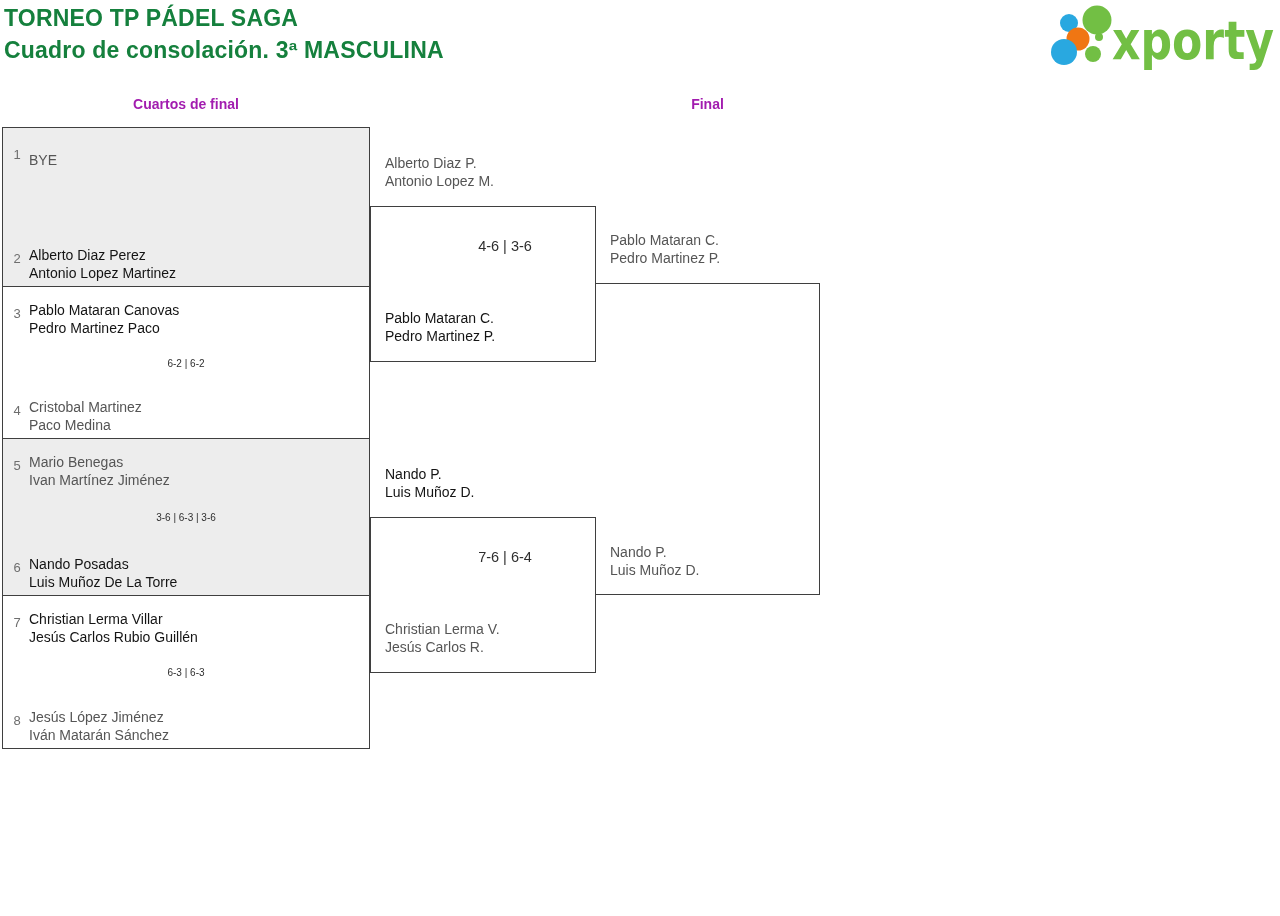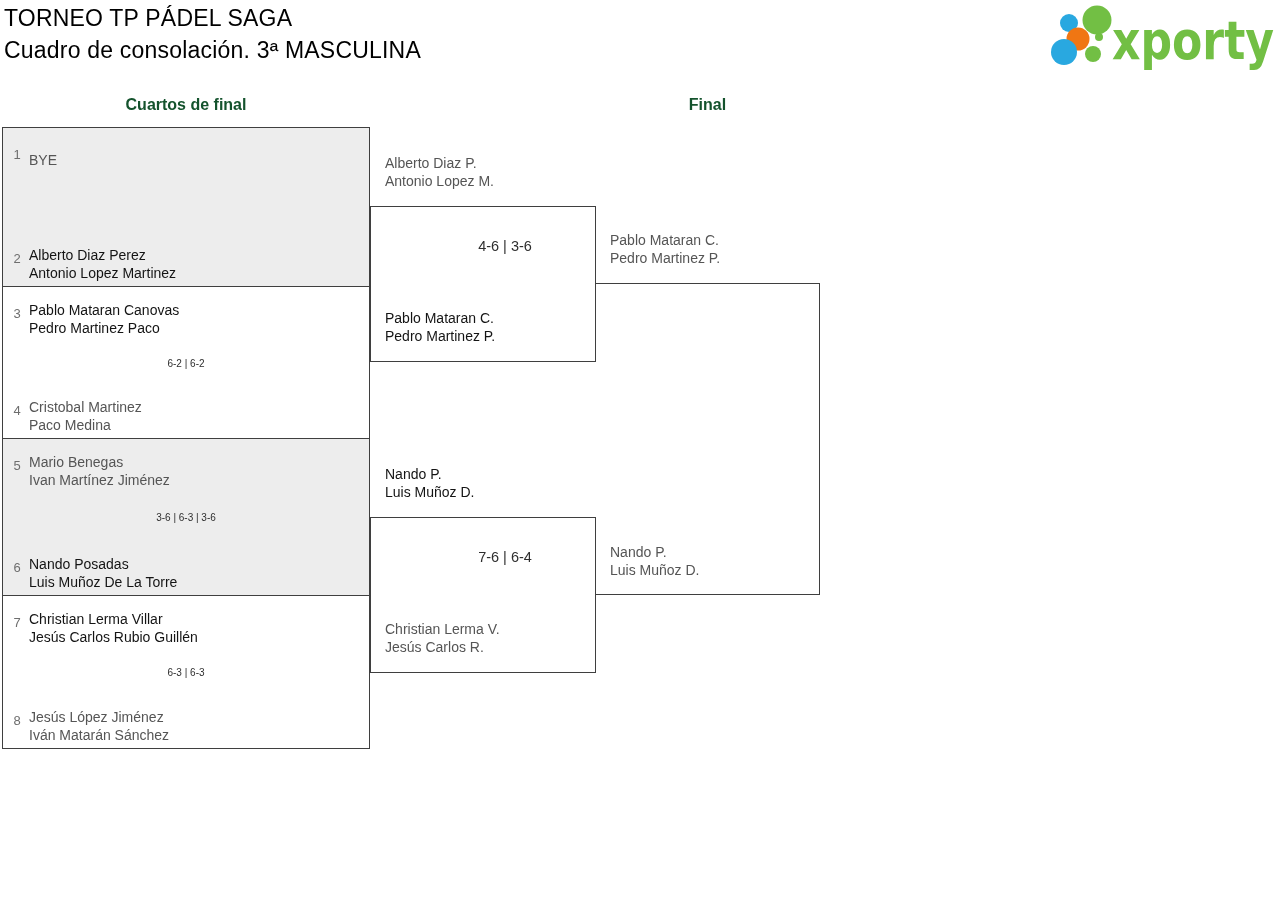--- a/index.html
+++ b/index.html
@@ -1,24 +1,24 @@
 <!DOCTYPE html>
 <html><head>
 <meta charset="utf-8">
 <style>
   * { margin:0; padding:0; box-sizing:border-box; }
   html,body { width:1280px; height:916px; background:#fff; font-family:"Liberation Sans", sans-serif; }
   #stage { position:relative; width:1280px; height:916px; overflow:hidden; background:#fff; }
 
   
-  .title { position:absolute; left:4px; top:2px; font-size:23px; line-height:32px; font-weight:400; color:#000000; letter-spacing:0.2px; }
+  .title { position:absolute; left:4px; top:2px; font-size:23px; line-height:32px; font-weight:700; color:#15803d; letter-spacing:0.2px; }
   .logo { position:absolute; left:1045px; top:0px; width:232px; height:80px; }
 
   
-  .colhead { position:absolute; top:96px; height:22px; text-align:center; font-size:16px; font-weight:700; color:#14532d; }
+  .colhead { position:absolute; top:96px; height:22px; text-align:center; font-size:14px; font-weight:700; color:#a21caf; }
 
   
   .qf { position:absolute; left:2px; width:368px; border:1px solid #3f3f3f; }
   .qf.gray { background:#ededed; }
   .qf.white { background:#ffffff; }
   .slot { position:absolute; left:4px; right:6px; height:36px; display:flex; align-items:center; }
   .slot.top { top:8px; }
   .slot.bottom { bottom:10px; }
   .seed { width:20px; text-align:center; font-size:13px; color:#6e6e6e; flex:0 0 20px; }
   .names { margin-left:2px; font-size:14px; line-height:18px; color:#555; font-weight:400;margin-top:12px; }

